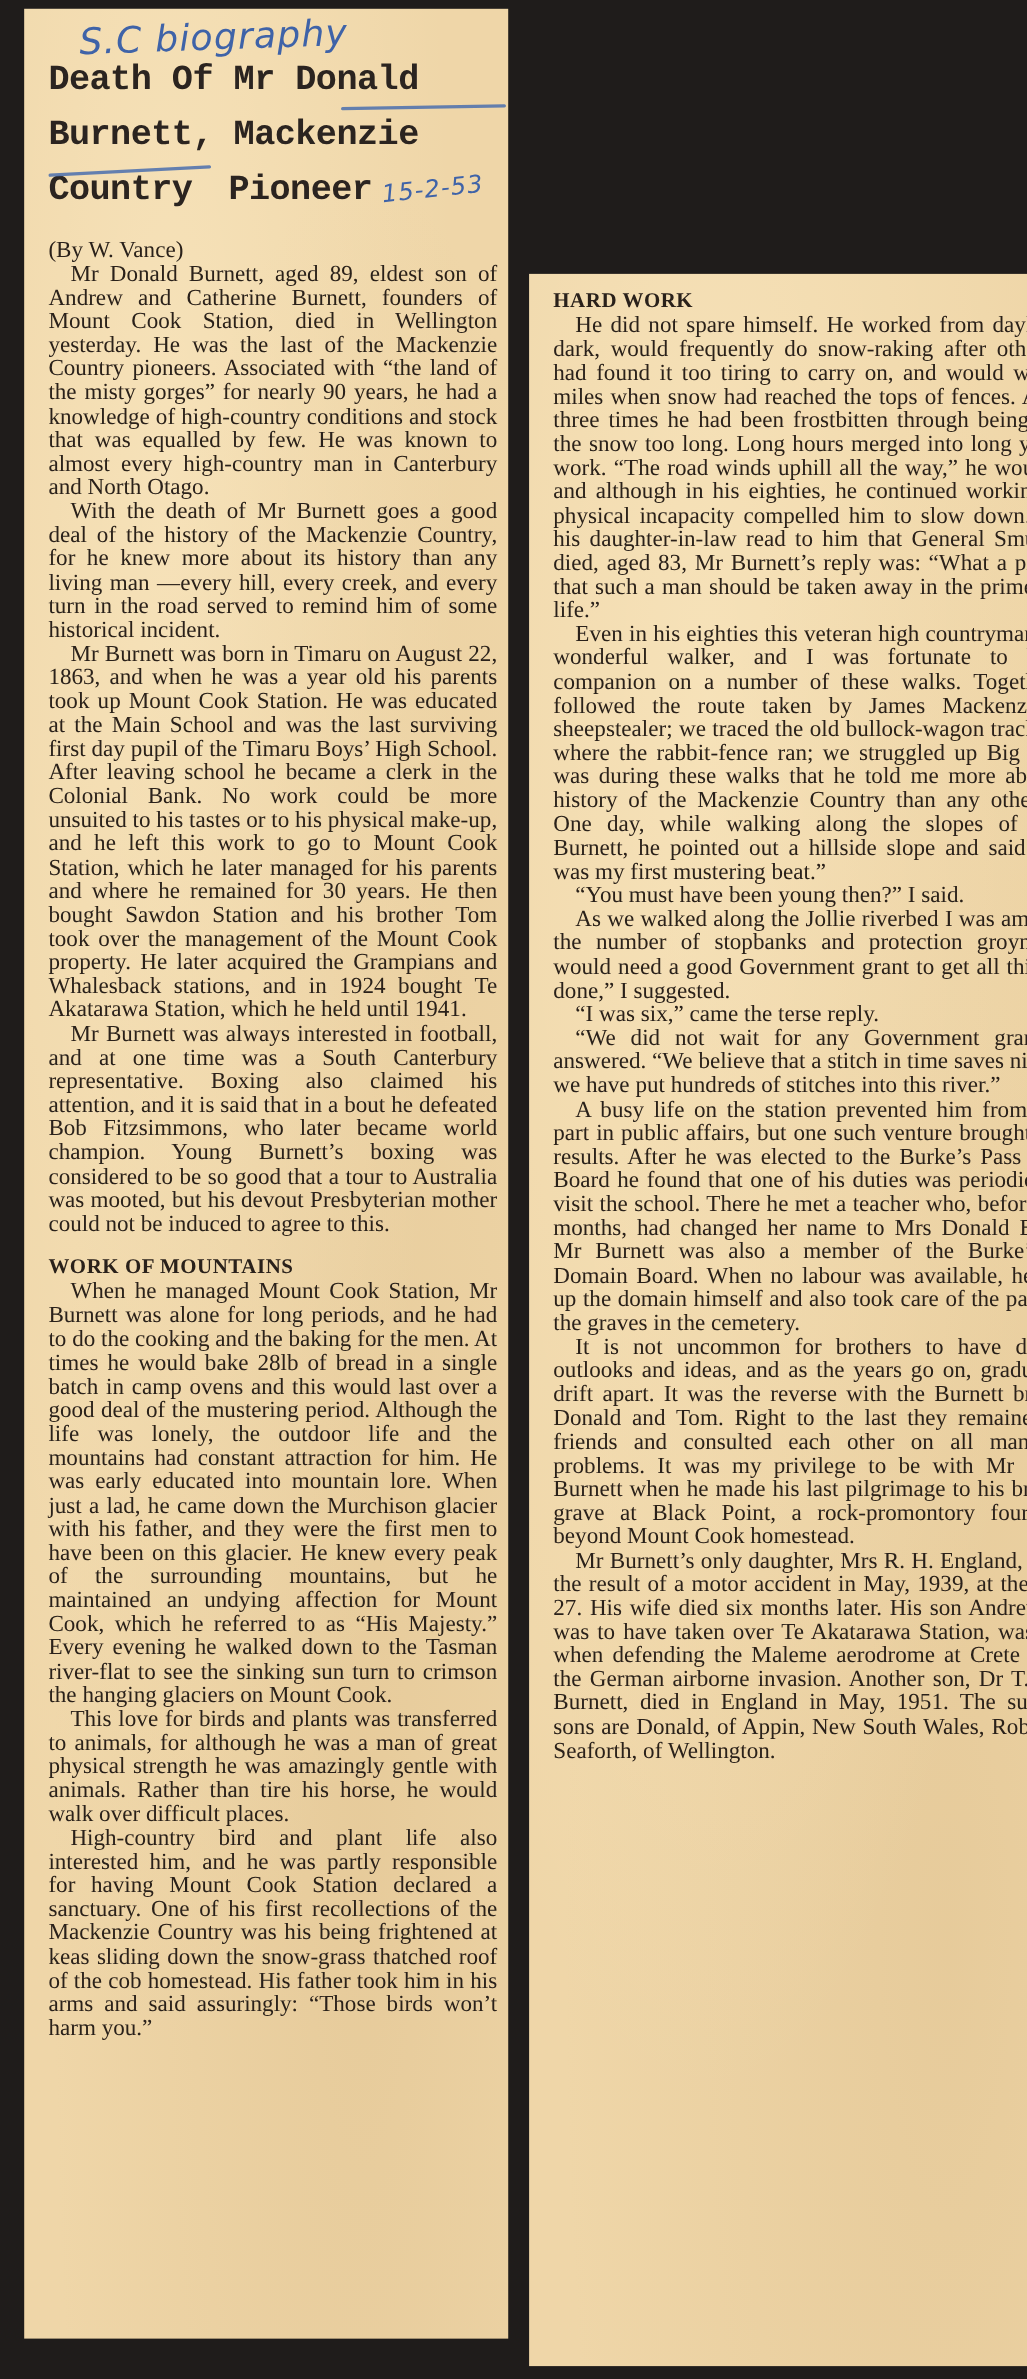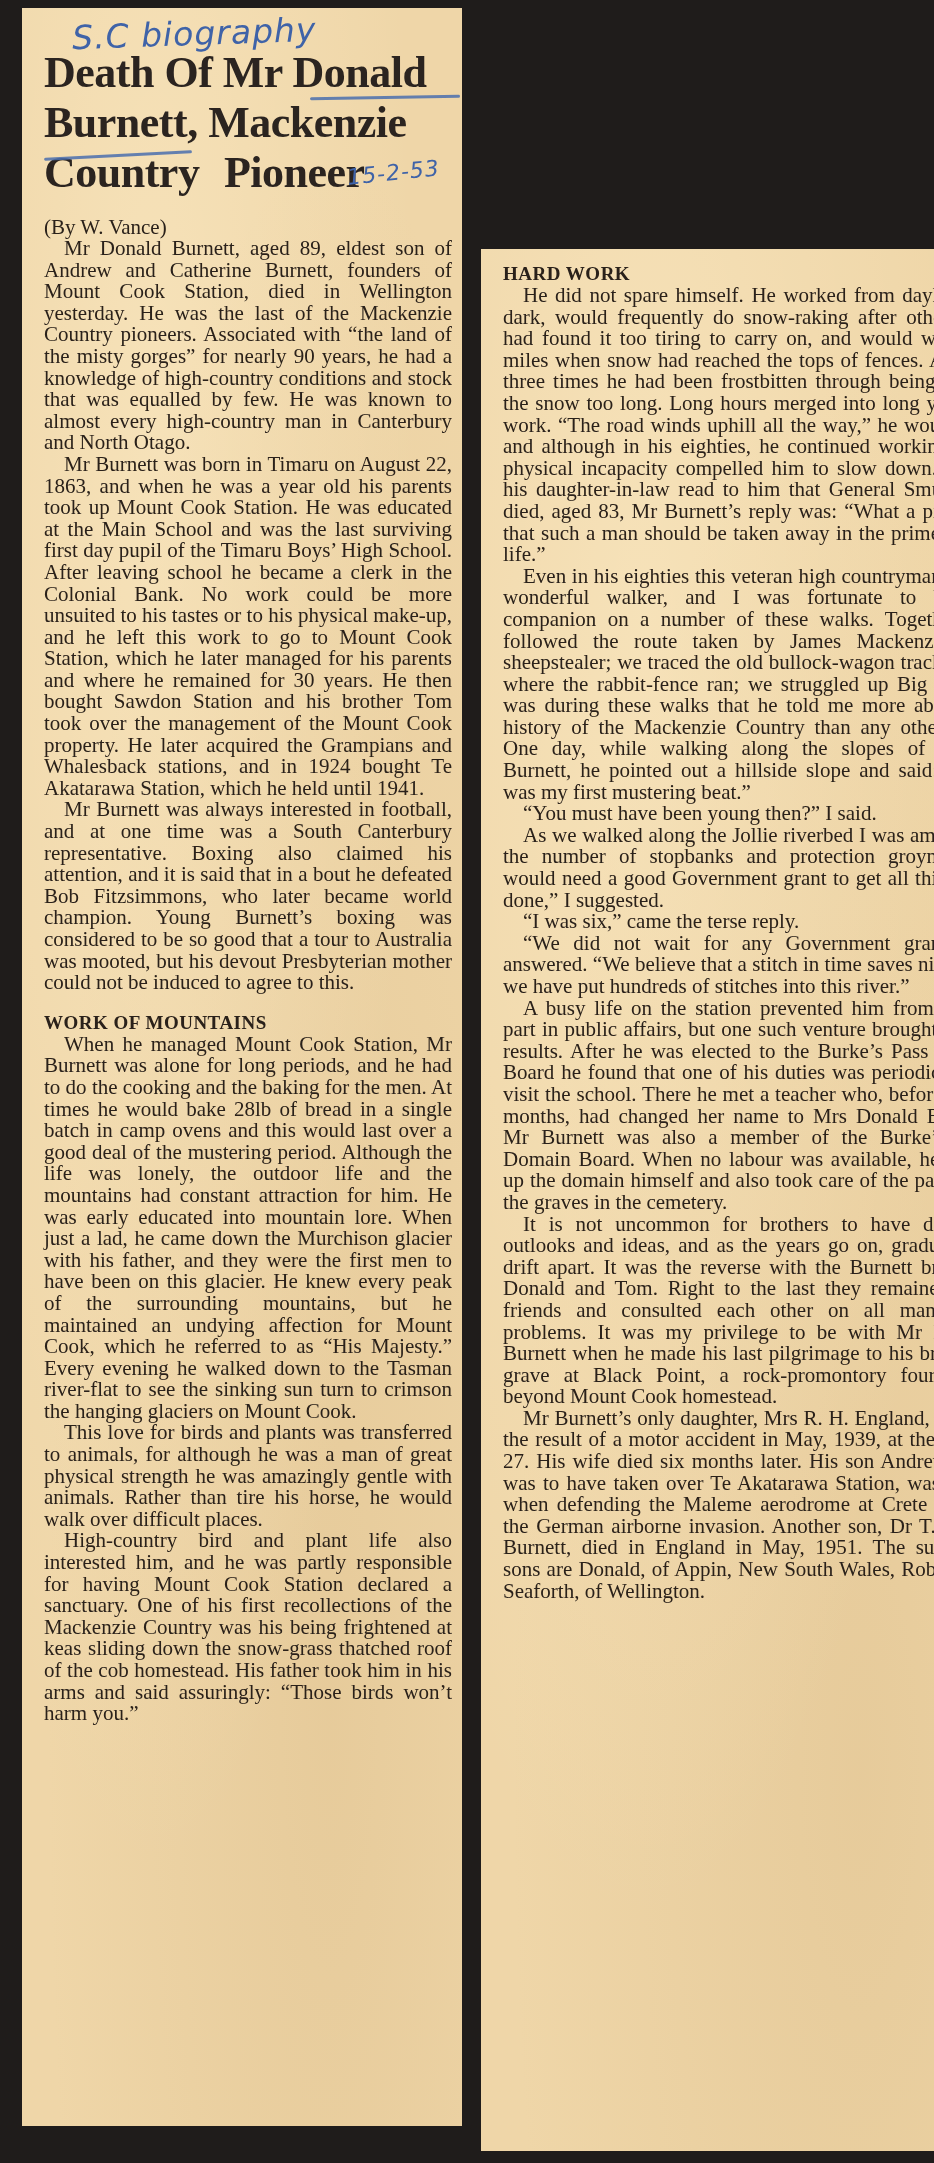--- a/index.html
+++ b/index.html
@@ -58,25 +58,26 @@
     }
     .underline-mark {
       position: absolute;
       height: 3px;
       background: #4a6fae;
       border-radius: 2px;
       opacity: 0.85;
     }
     #headline {
       margin: 28px 0 0 0;
-      font-size: 44px;
+      font-size: 32px;
       line-height: 50px;
       font-weight: bold;
       color: #2b2420;
       letter-spacing: -0.5px;
+      font-family: Liberation Mono, monospace;
     }
     #headline span {
       display: block;
       white-space: nowrap;
     }
     #byline {
       font-size: 21px;
       line-height: 22px;
       margin-top: 18px;
     }
@@ -111,20 +112,21 @@
 
   <h1 id="headline">
     <span>Death Of Mr Donald</span>
     <span>Burnett, Mackenzie</span>
     <span style="word-spacing:14px;">Country Pioneer</span>
   </h1>
 
   <div id="byline">(By W. Vance)</div>
 
   <p class="para">Mr Donald Burnett, aged 89, eldest son of Andrew and Catherine Burnett, founders of Mount Cook Station, died in Wellington yesterday. He was the last of the Mackenzie Country pioneers. Associated with “the land of the misty gorges” for nearly 90 years, he had a knowledge of high-country conditions and stock that was equalled by few. He was known to almost every high-country man in Canterbury and North Otago.</p>
+  <p class="para">With the death of Mr Burnett goes a good deal of the history of the Mackenzie Country, for he knew more about its history than any living man —every hill, every creek, and every turn in the road served to remind him of some historical incident.</p>
   <p class="para">Mr Burnett was born in Timaru on August 22, 1863, and when he was a year old his parents took up Mount Cook Station. He was educated at the Main School and was the last sur­viving first day pupil of the Timaru Boys’ High School. After leaving school he became a clerk in the Colonial Bank. No work could be more unsuited to his tastes or to his physical make-up, and he left this work to go to Mount Cook Station, which he later managed for his parents and where he remained for 30 years. He then bought Sawdon Station and his brother Tom took over the management of the Mount Cook property. He later acquired the Grampians and Whalesback stations, and in 1924 bought Te Akatarawa Station, which he held until 1941.</p>
   <p class="para">Mr Burnett was always interested in football, and at one time was a South Canterbury representative. Boxing also claimed his attention, and it is said that in a bout he defeated Bob Fitzsimmons, who later became world champion. Young Burnett’s boxing was considered to be so good that a tour to Australia was mooted, but his devout Presbyterian mother could not be induced to agree to this.</p>
 
   <h2 class="subhead">WORK OF MOUNTAINS</h2>
   <p class="para">When he managed Mount Cook Station, Mr Burnett was alone for long periods, and he had to do the cooking and the baking for the men. At times he would bake 28lb of bread in a single batch in camp ovens and this would last over a good deal of the mustering period. Although the life was lonely, the outdoor life and the mountains had constant attrac­tion for him. He was early educated into mountain lore. When just a lad, he came down the Murchison glacier with his father, and they were the first men to have been on this glacier. He knew every peak of the surround­ing mountains, but he maintained an undying affection for Mount Cook, which he referred to as “His Majesty.” Every evening he walked down to the Tasman river-flat to see the sinking sun turn to crimson the hanging glaciers on Mount Cook.</p>
   <p class="para">This love for birds and plants was transferred to animals, for although he was a man of great physical strength he was amazingly gentle with animals. Rather than tire his horse, he would walk over difficult places.</p>
   <p class="para">High-country bird and plant life also interested him, and he was partly responsible for having Mount Cook Station declared a sanctuary. One of his first recollections of the Mackenzie Country was his being frightened at keas sliding down the snow-grass thatched roof of the cob homestead. His father took him in his arms and said assuringly: “Those birds won’t harm you.”</p>
 </div>
 
 <div class="clipping" id="right-clipping">

